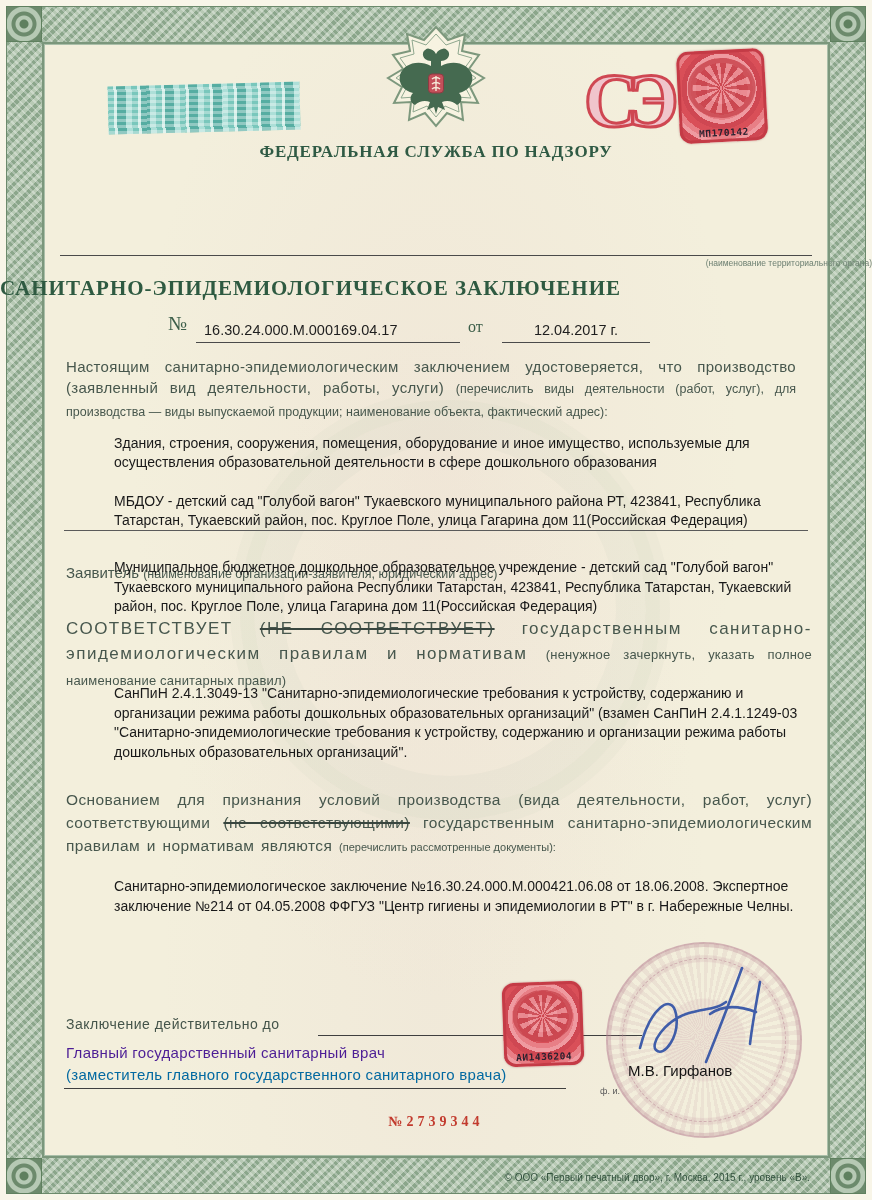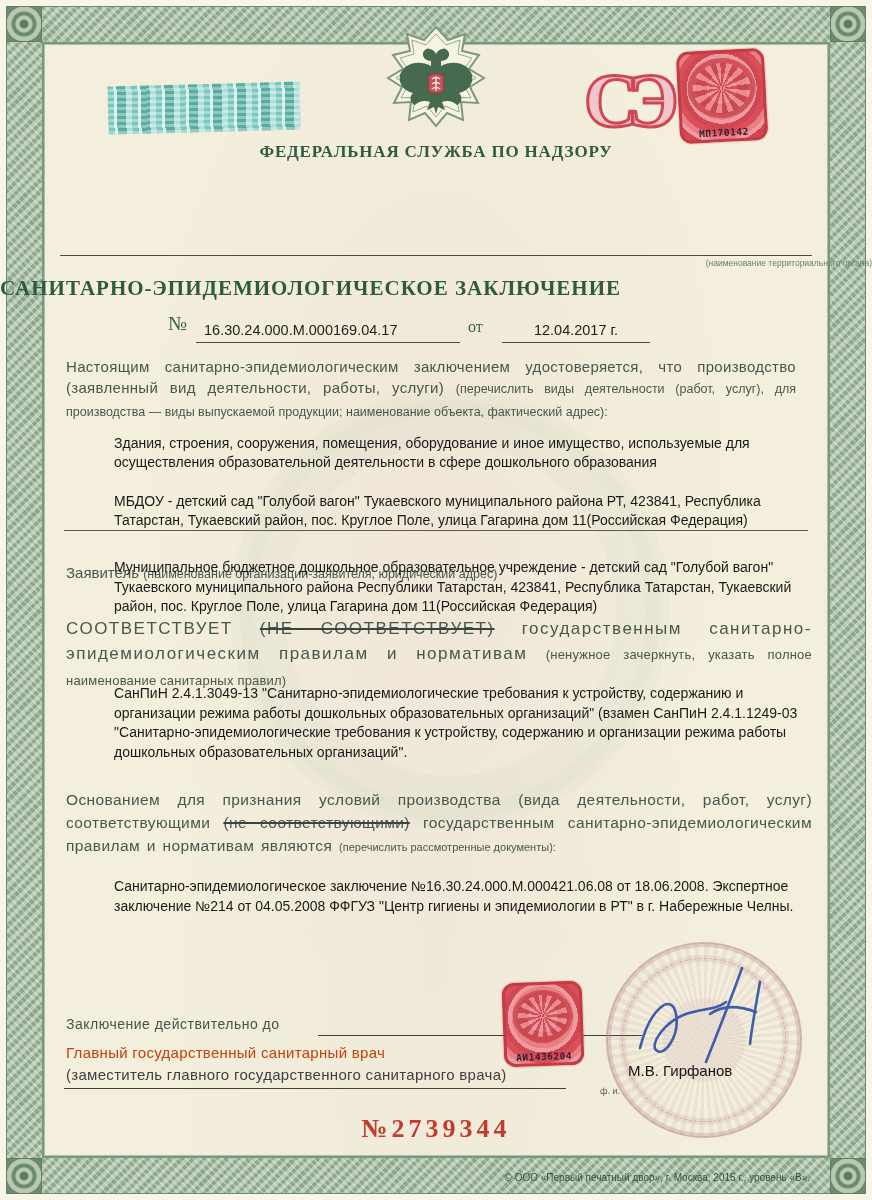--- a/index.html
+++ b/index.html
@@ -126,27 +126,27 @@
   .p4 .note{font-size:12.5px;}
   .p5{left:74px;right:66px;top:558px;font-size:14px;line-height:19.5px;}
   .p6{left:66px;right:60px;top:616px;font-size:17px;line-height:25px;letter-spacing:1.5px;word-spacing:3px;}
   .p6 .note2{font-size:13px;letter-spacing:.2px;word-spacing:0;}
   .p7{left:74px;right:66px;top:684px;font-size:14px;line-height:19.5px;}
   .p8{left:66px;right:60px;top:788px;font-size:15.5px;line-height:23px;letter-spacing:.4px;word-spacing:2px;}
   .p8 .note{font-size:11px;letter-spacing:0;word-spacing:0;}
   .p9{left:74px;right:66px;top:876px;font-size:14px;line-height:20px;}
   .struck{text-decoration:line-through;text-decoration-thickness:1.5px;text-decoration-color:#39463f;}
   .valid-until{position:absolute;left:66px;top:1016px;font-size:14px;color:#44544a;letter-spacing:.5px;}
-  .chief{position:absolute;left:66px;top:1044px;font-size:15px;color:#c2410c;letter-spacing:.3px;}
-  .deputy{position:absolute;left:66px;top:1066px;font-size:15px;color:#404040;letter-spacing:.3px;}
+  .chief{position:absolute;left:66px;top:1044px;font-size:15px;color:#4c1d95;letter-spacing:.3px;}
+  .deputy{position:absolute;left:66px;top:1066px;font-size:15px;color:#0369a1;letter-spacing:.3px;}
   .signer{position:absolute;left:628px;top:1062px;font-size:15px;color:#151515;z-index:7;}
   .signer-caption{position:absolute;left:600px;top:1086px;font-size:9px;color:#5a5a5a;z-index:7;}
   .blank-number{
     position:absolute;left:0;right:0;top:1114px;text-align:center;
-    font-family:"Liberation Serif",serif;font-weight:bold;font-size:26px;
+    font-family:"Liberation Serif",serif;font-weight:bold;font-size:14px;
     color:#c23b2e;letter-spacing:4px;
   }
   .print-info{
     position:absolute;right:62px;top:1172px;font-size:10px;font-weight:normal;color:#33523f;
   }
 </style>
 </head>
 <body>
 
 <div class="page">

